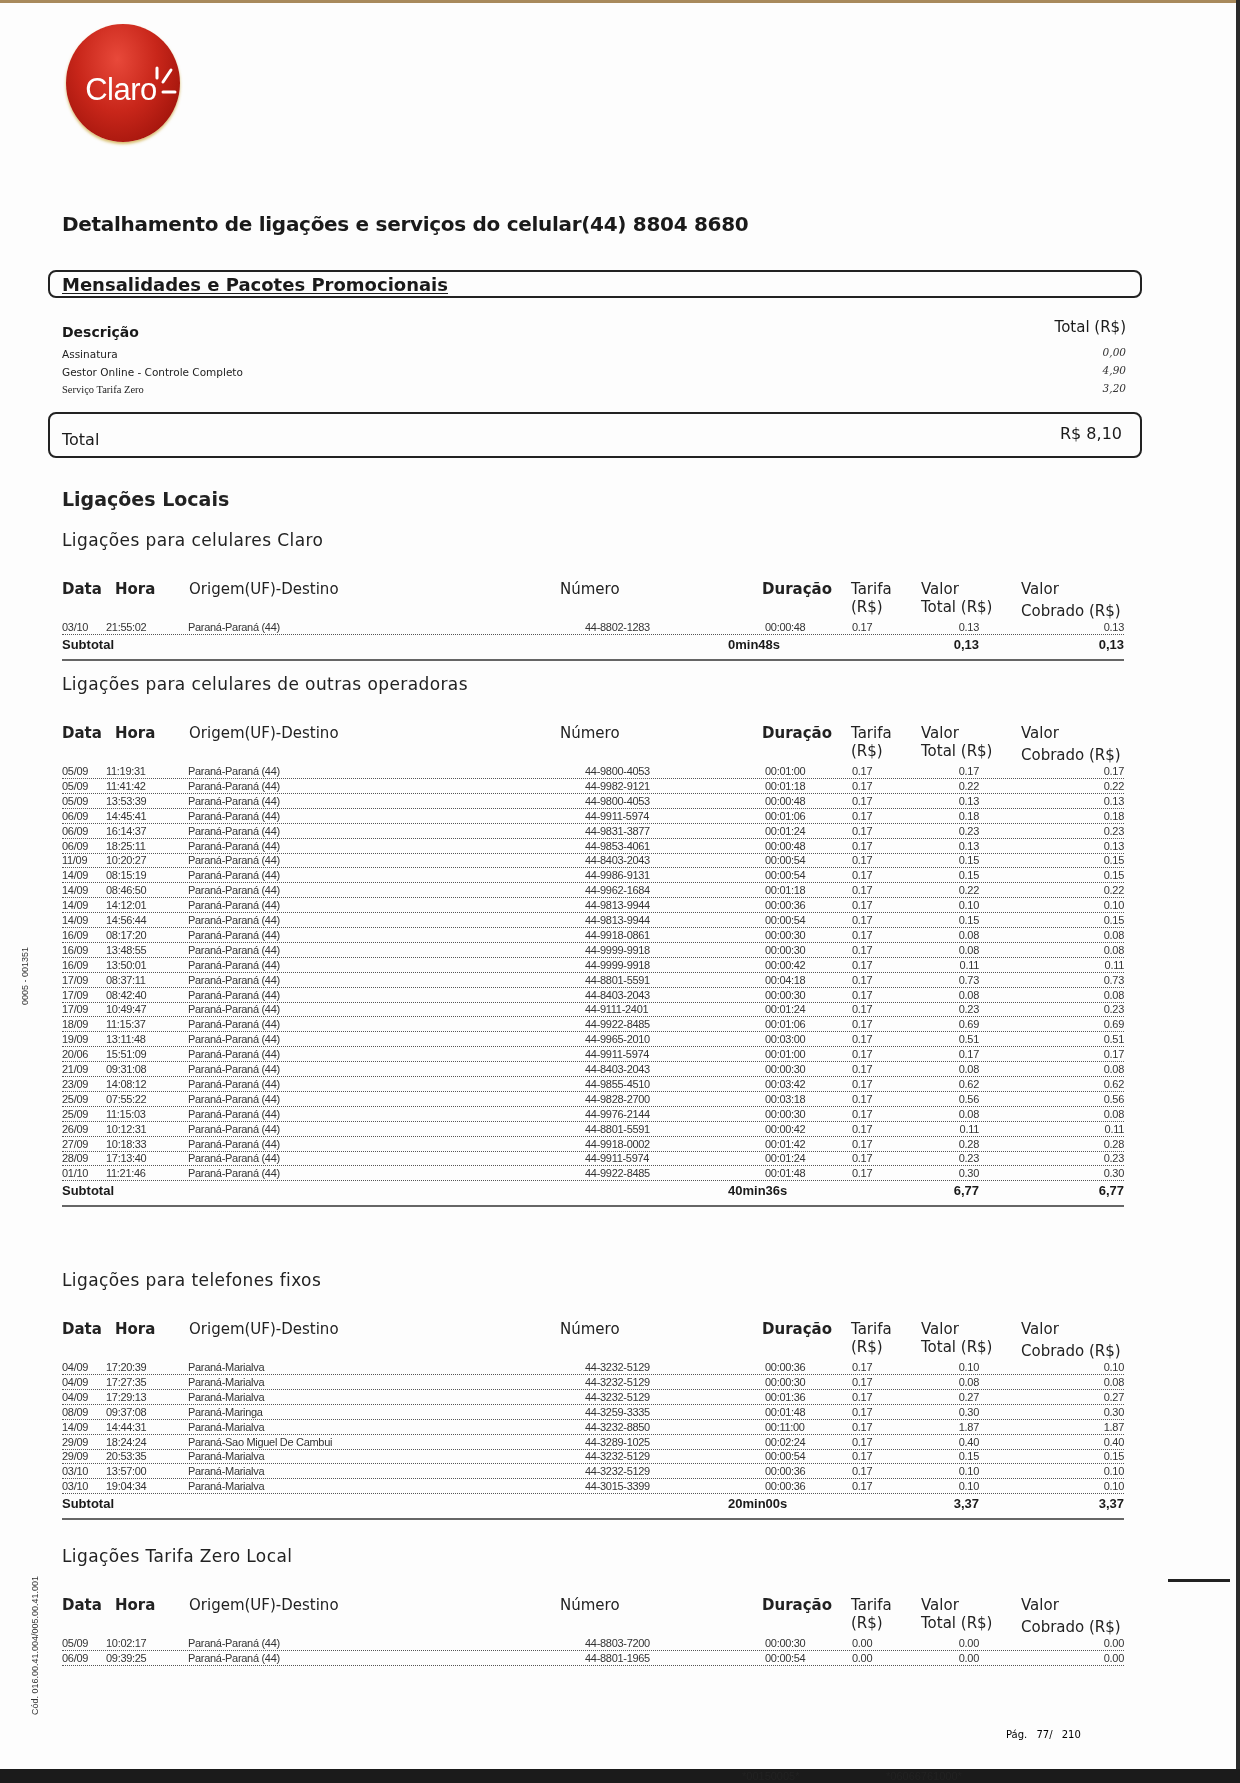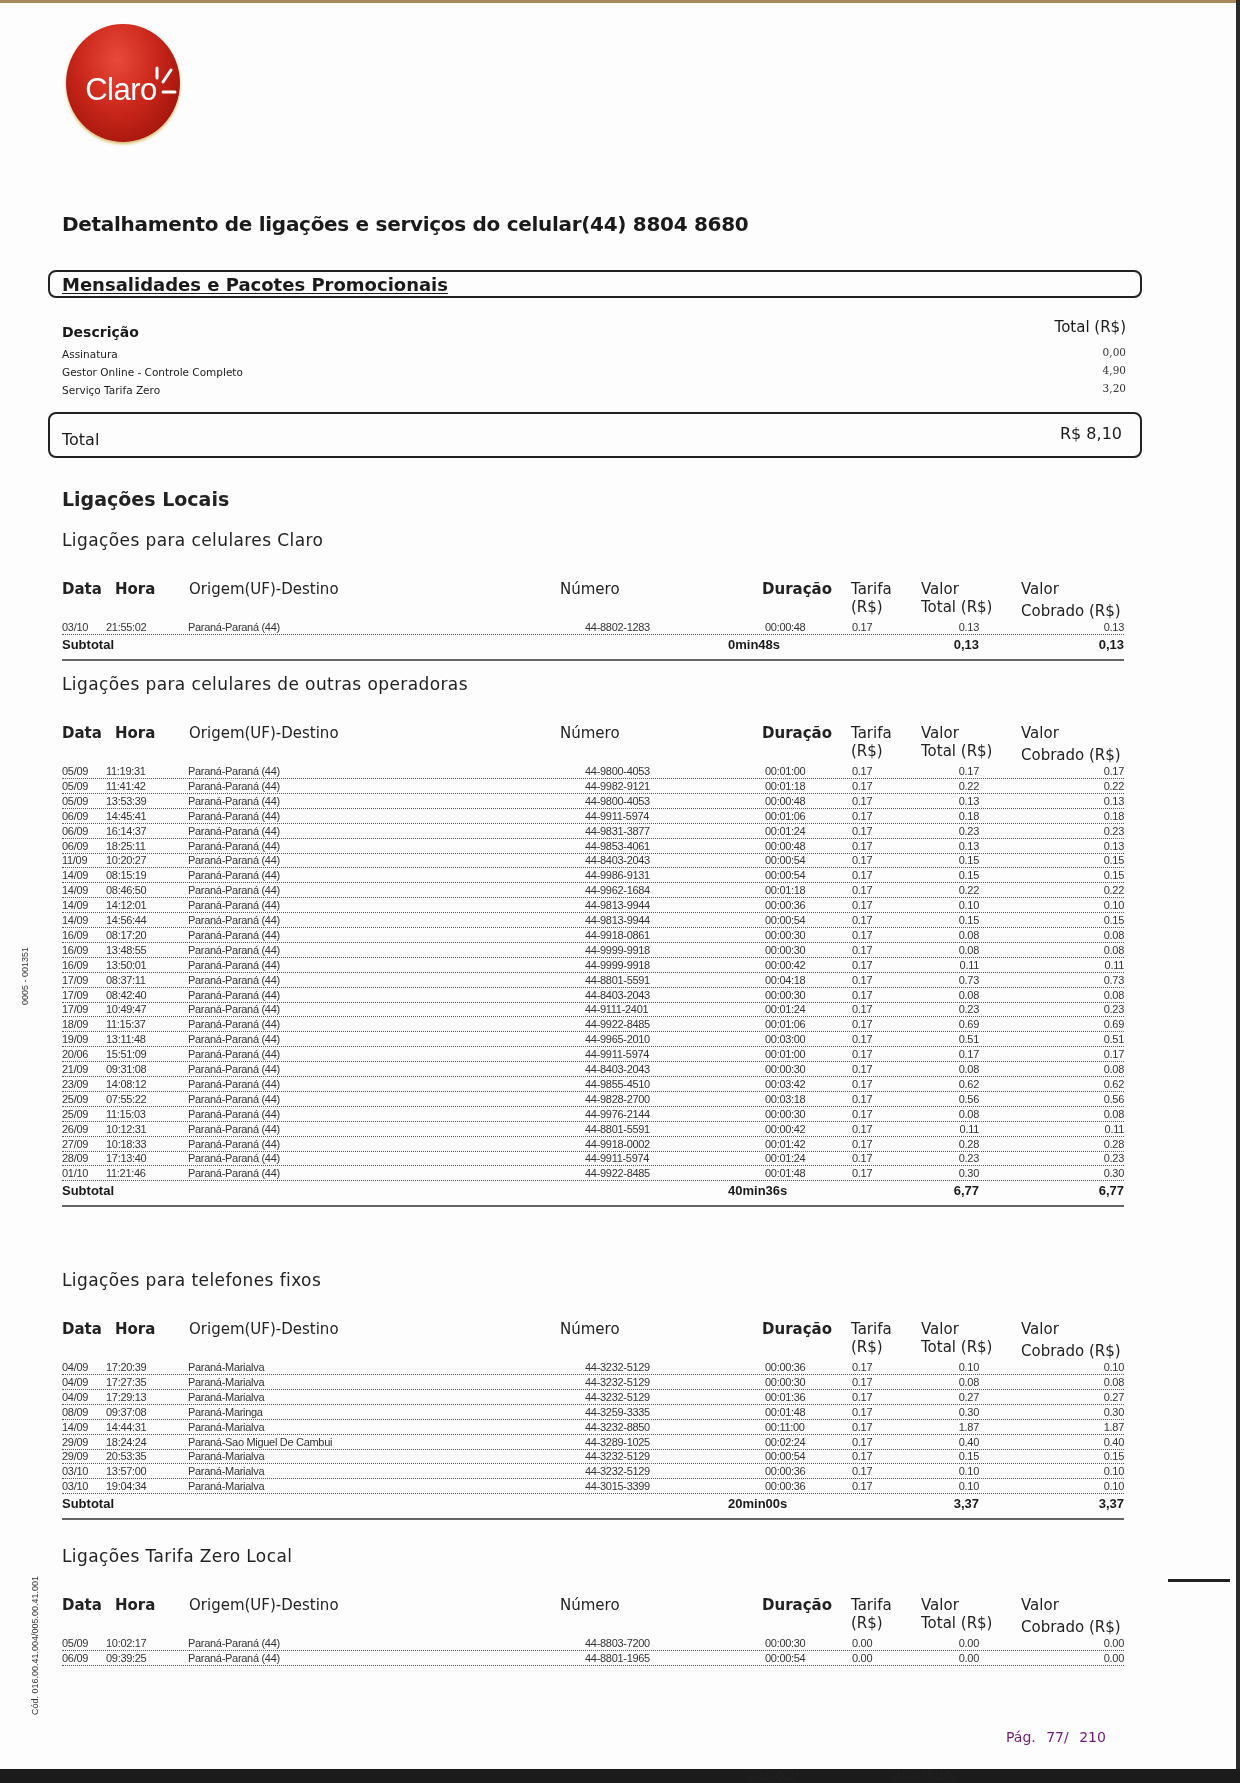--- a/index.html
+++ b/index.html
@@ -29,21 +29,21 @@
 
   .boxed-header {
     position: absolute; left: 48px; width: 1090px; height: 24px;
     border: 2px solid #222; border-radius: 8px; border-top-width: 2px;
   }
   .boxed-header .label { position: absolute; left: 12px; top: 2px; font-size: 18px; font-weight: bold; text-decoration: underline; text-underline-offset: 2px; }
 
   .mens-desc-head { position: absolute; left: 62px; top: 324px; font-size: 14px; font-weight: bold; }
   .mens-total-head { position: absolute; right: 114px; top: 318px; font-size: 15px; }
   .mens-row { position: absolute; left: 62px; font-size: 10.5px; color: #222; }
-  .mens-val { position: absolute; right: 114px; font-size: 10.5px; color: #333; font-family: "DejaVu Serif", serif; }
+  .mens-val { position: absolute; right: 114px; font-size: 10.5px; color: #333; font-family: "DejaVu Serif", serif; font-style: italic; }
 
   .total-box {
     position: absolute; left: 48px; top: 412px; width: 1090px; height: 42px;
     border: 2px solid #222; border-radius: 8px;
   }
   .total-box .label { position: absolute; left: 12px; top: 16px; font-size: 16px; }
   .total-box .value { position: absolute; right: 18px; top: 10px; font-size: 16px; }
 
   .section-title { position: absolute; left: 62px; font-size: 19px; font-weight: bold; color: #222; }
   .sub-title { position: absolute; left: 62px; font-size: 17px; color: #222; letter-spacing: 0.4px; }
@@ -65,21 +65,21 @@
   .c-dur { left: 703px; }
   .c-tar { left: 790px; }
   .c-vt { right: 145px; }
   .c-vc { right: 0; }
 
   .subtotal { position: absolute; left: 62px; width: 1062px; height: 18px; font-family: "Liberation Sans", sans-serif; font-size: 13px; font-weight: bold; }
   .subtotal span { position: absolute; top: 0; }
   .divider { position: absolute; left: 62px; width: 1062px; height: 0; border-top: 2px solid #666; }
 
   .footer-code { position: absolute; top: 1730px; font-family: "Liberation Sans", sans-serif; font-size: 11px; color: #222; margin-top: 40px; }
-  .footer-page { position: absolute; top: 1729px; left: 1006px; font-size: 14px; color: #701a75; word-spacing: 6px; }
+  .footer-page { position: absolute; top: 1729px; left: 1006px; font-size: 10px; color: #000000; word-spacing: 6px; }
 
   .side-text {
     position: absolute; font-family: "Liberation Sans", sans-serif; font-size: 9px; color: #333;
     transform: rotate(-90deg); transform-origin: left top; white-space: nowrap;
   }
 </style>
 </head>
 <body>
 
 <div class="top-edge"></div>
@@ -101,21 +101,21 @@
 <div class="boxed-header" style="top:270px;">
   <span class="label">Mensalidades e Pacotes Promocionais</span>
 </div>
 <div class="mens-desc-head">Descrição</div>
 <div class="mens-total-head">Total (R$)</div>
 
 <div class="mens-row" style="top:348px;">Assinatura</div>
 <div class="mens-val" style="top:346px;">0,00</div>
 <div class="mens-row" style="top:366px;">Gestor Online - Controle Completo</div>
 <div class="mens-val" style="top:364px;">4,90</div>
-<div class="mens-row" style="top:384px;">Serviço Tarifa Zero</div>
+<div class="mens-row" style="top:384px;font-family:Liberation Serif, serif;">Serviço Tarifa Zero</div>
 <div class="mens-val" style="top:382px;">3,20</div>
 
 <div class="total-box">
   <span class="label">Total</span>
   <span class="value">R$ 8,10</span>
 </div>
 
 <div class="section-title" style="top:488px;text-align:right;">Ligações Locais</div>
 
 <div id="sections">

